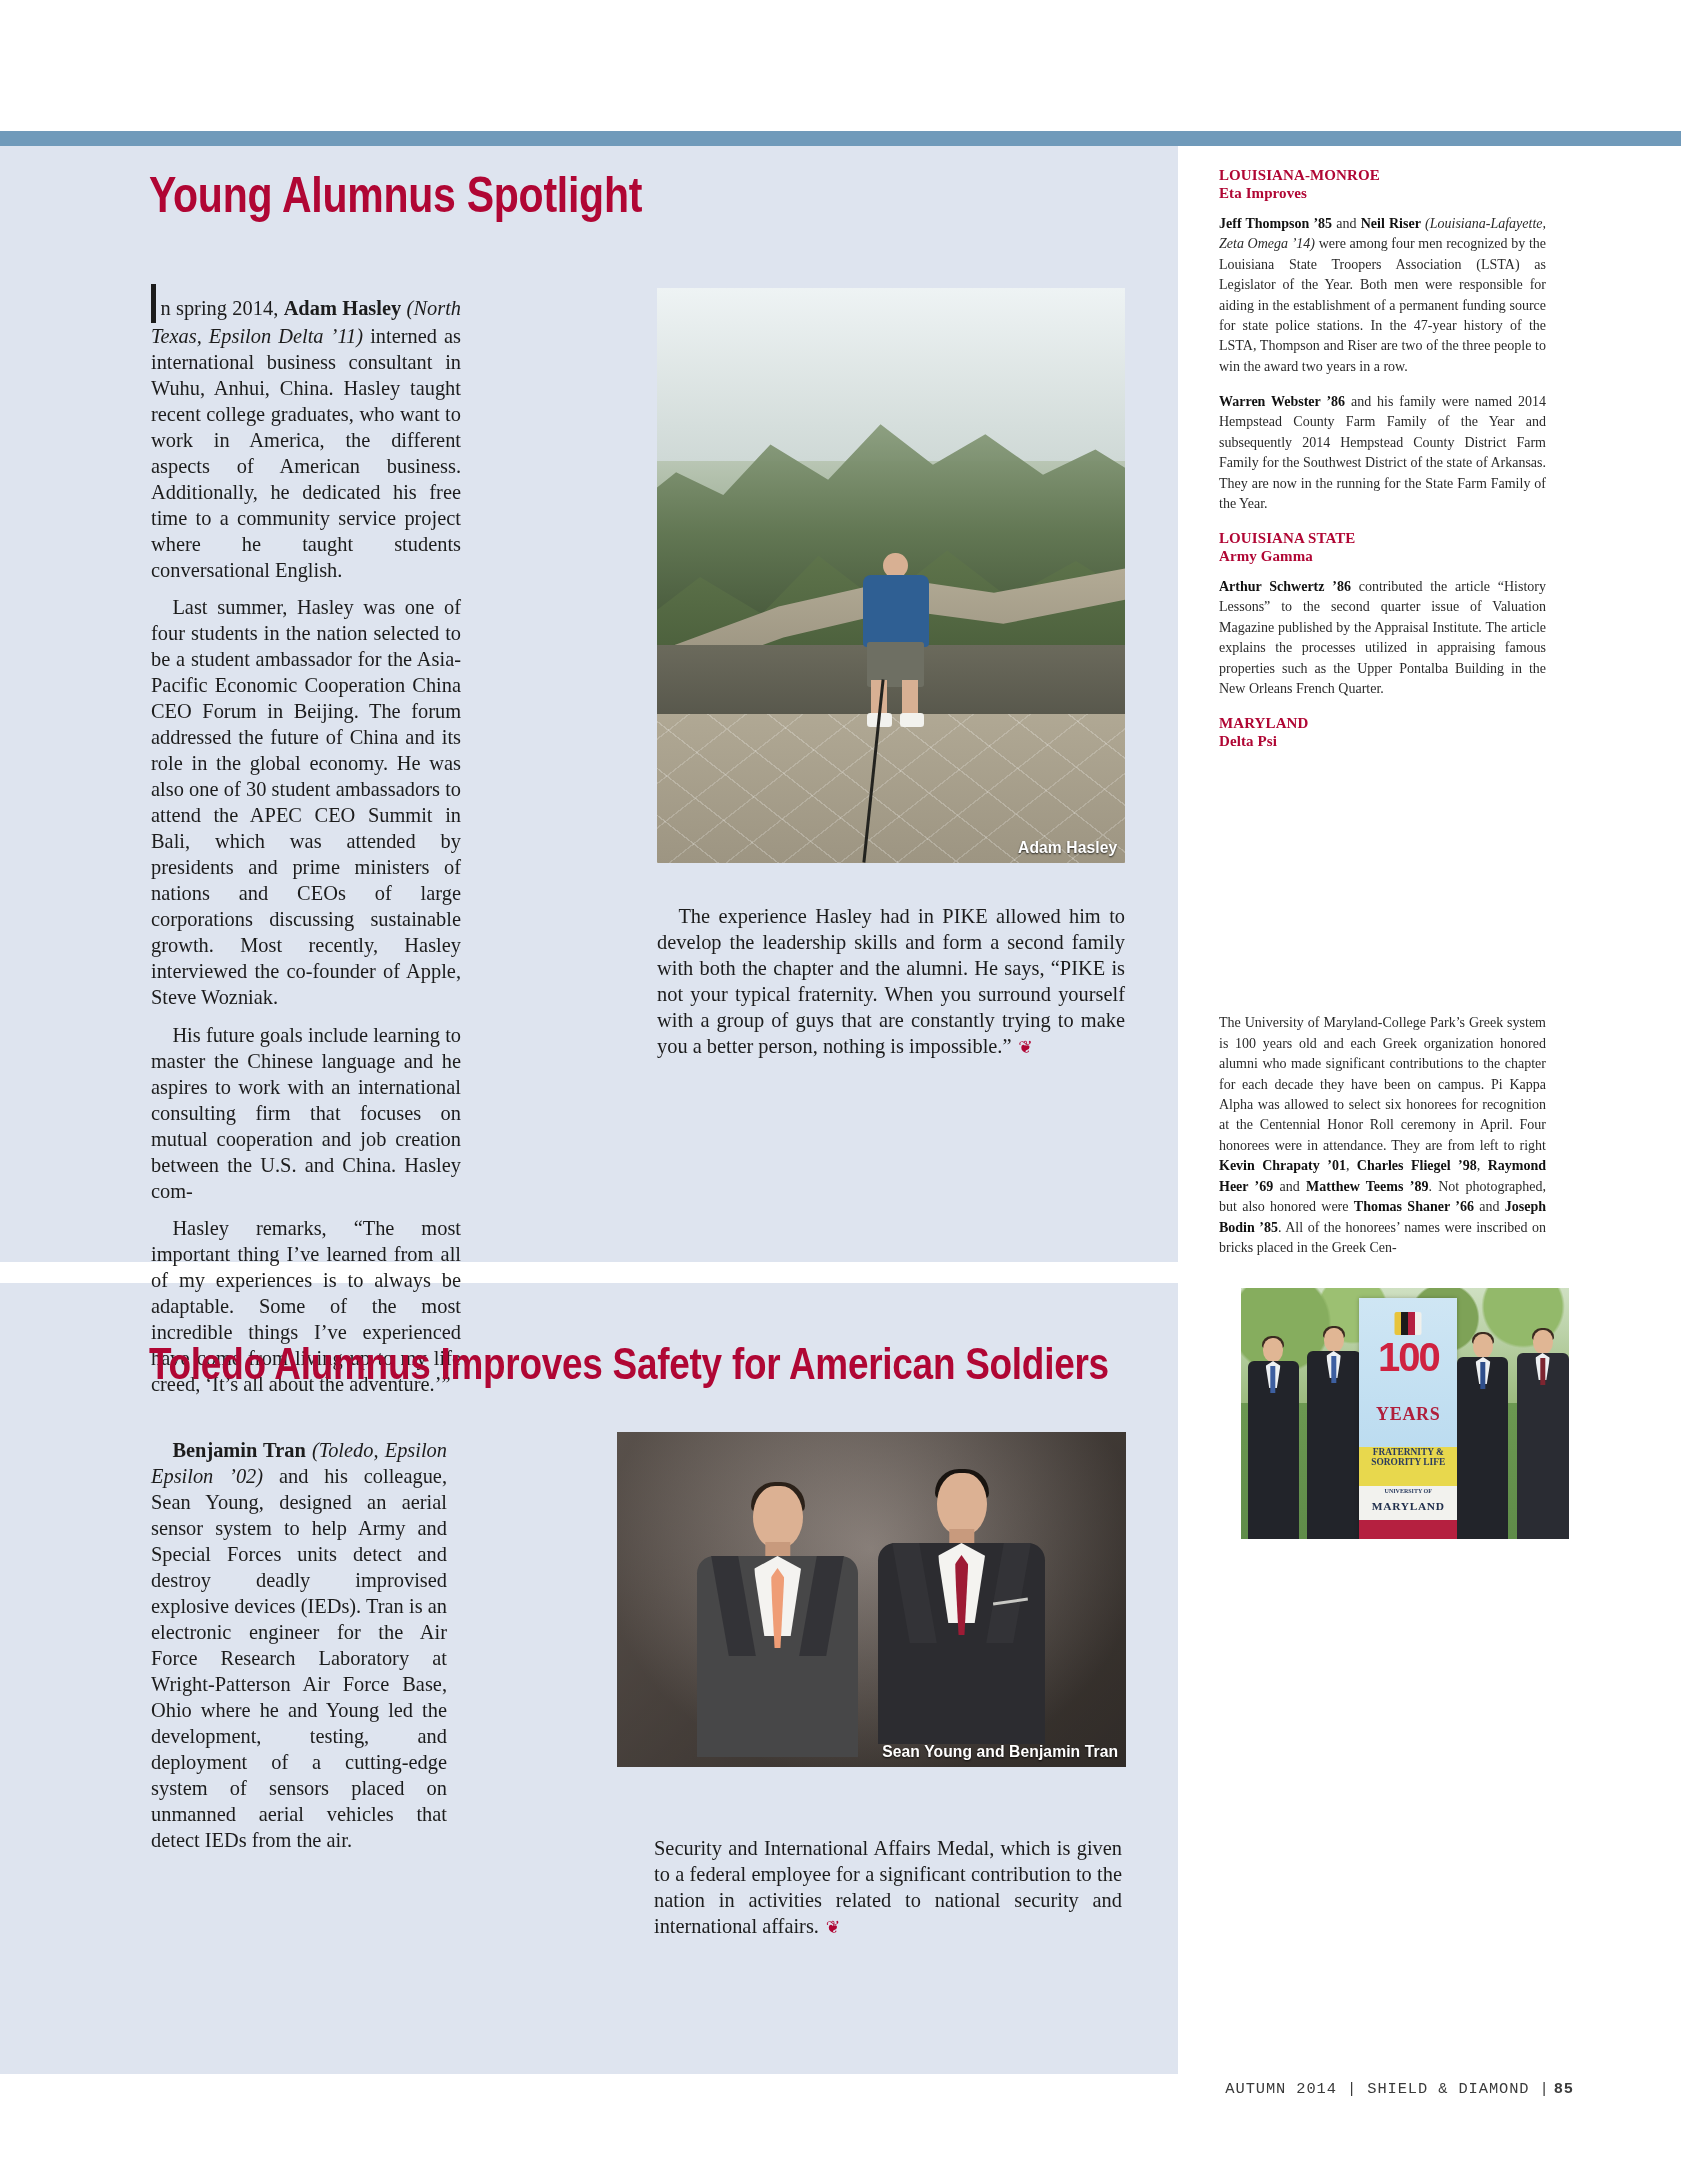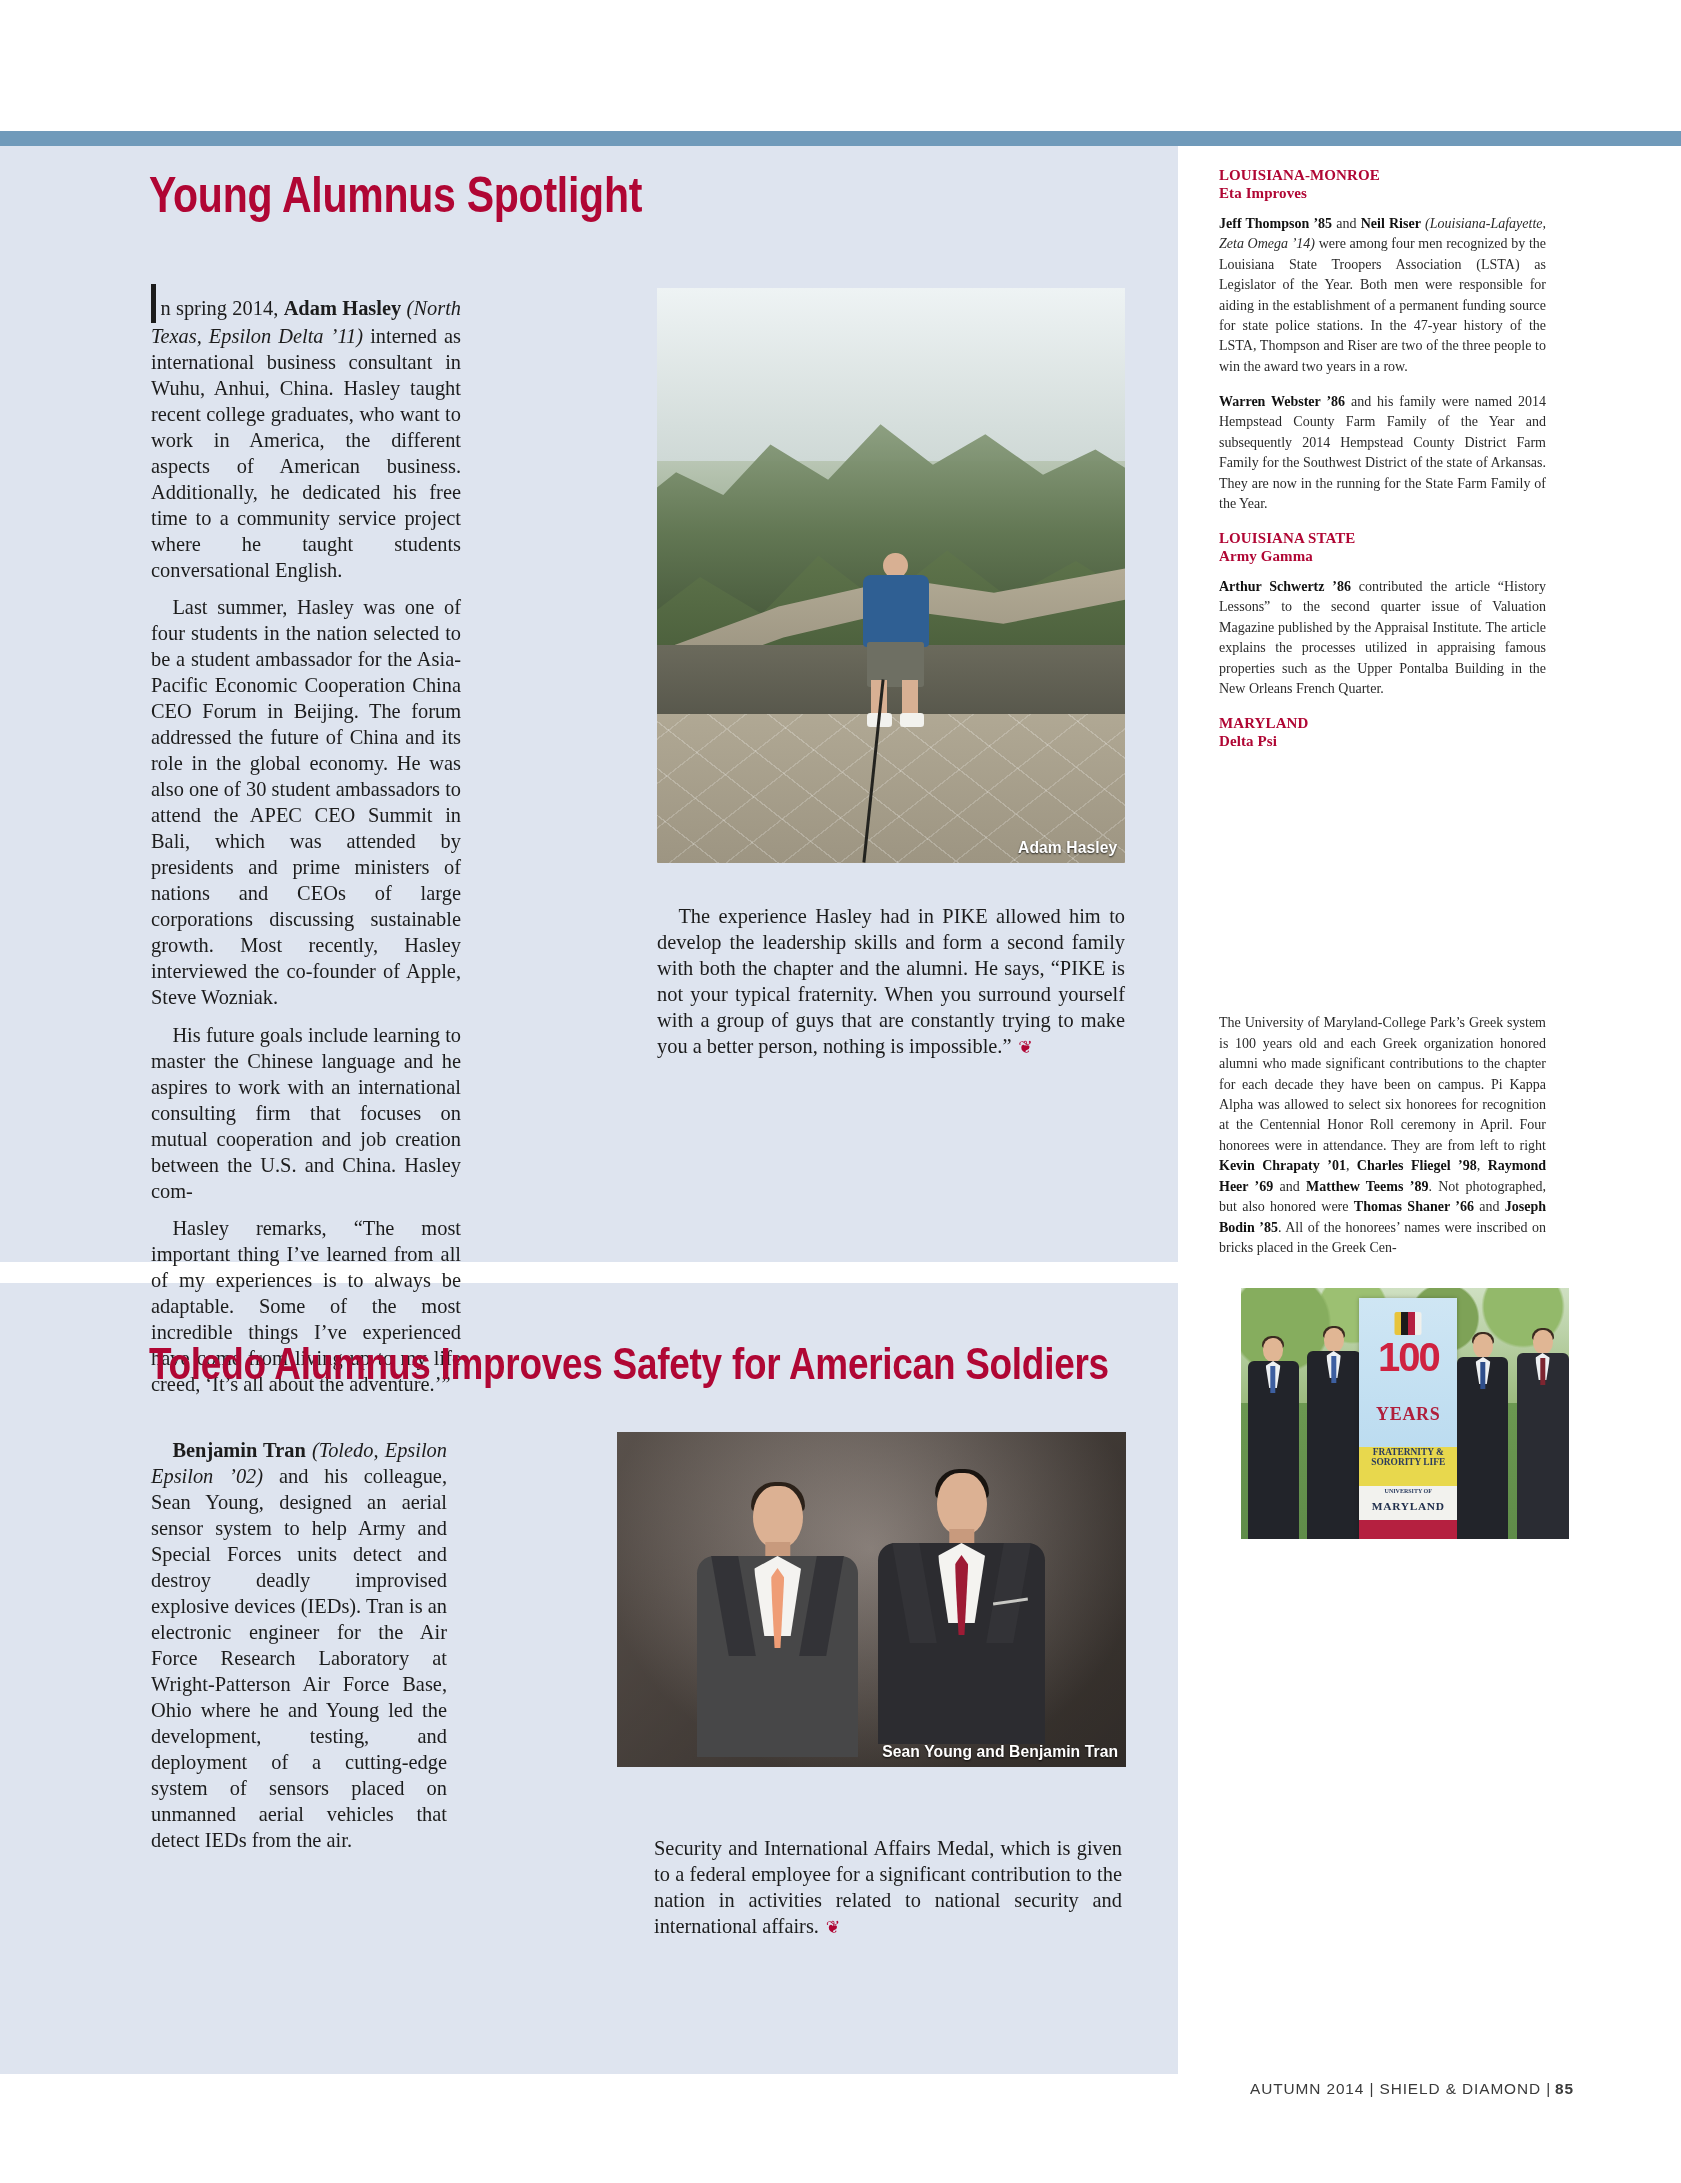--- a/index.html
+++ b/index.html
@@ -198,21 +198,21 @@
   .sb-head-gap{height:10.7px;}
   .sidebar p{margin:0 0 14.7px 0;}
   .sidebar b{font-weight:700;color:#111;}
   .sidebar i{font-style:italic;}
   .sb-block{margin-bottom:4px;}
   .sb-photo-slot{height:262px;}
 
   
   .footer{
     position:absolute;right:107px;top:2080px;
-    font-family:Liberation Sans, sans-serif;
+    font-family:Liberation Mono, monospace;
     font-weight:300;font-size:15.4px;letter-spacing:0.9px;color:#3a3a3a;
     white-space:nowrap;
   }
   .footer .pg{font-weight:700;margin-left:4px;}
 </style>
 </head>
 <body>
 
 <div class="top-rule"></div>
 <div class="panel-a"></div>

